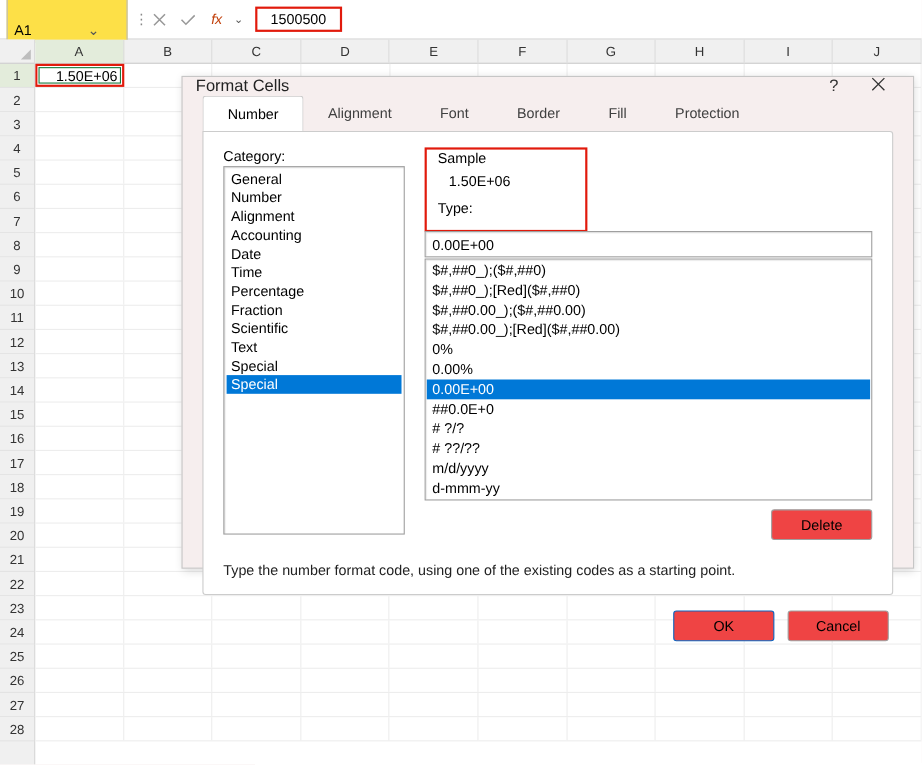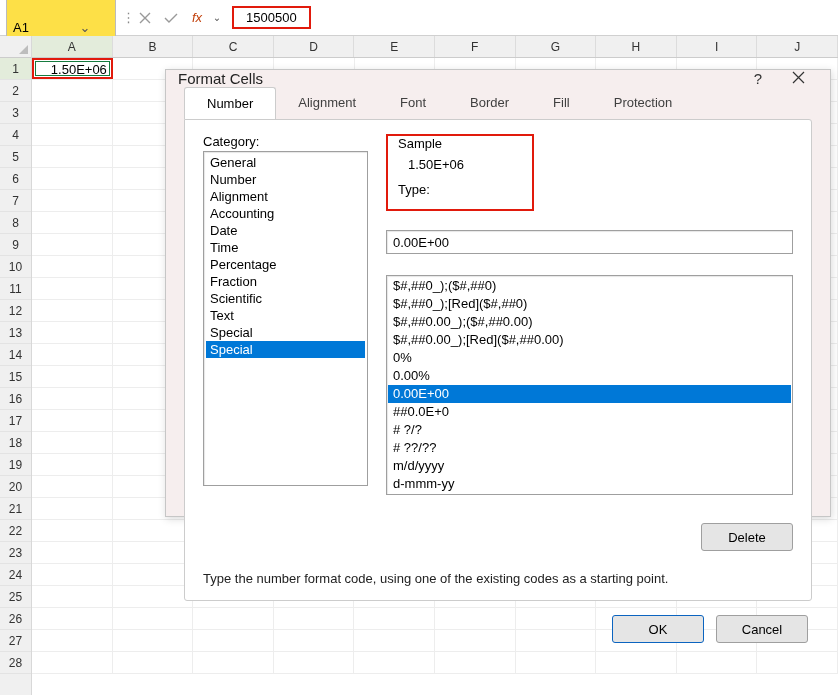--- a/index.html
+++ b/index.html
@@ -253,21 +253,20 @@
       white-space: nowrap;
     }
     .cat-item.sel {
       background: #0078d7;
       color: #fff;
     }
     .right-col {
       flex: 1;
       display: flex;
       flex-direction: column;
-      gap: 20px;
     }
     .sample-type-box{
       border: 2.5px solid #e11a0c;
       padding: 0 8px 8px 8px;
       width: 148px;
     }
     .sample-lbl { font-size: 13px; margin-top:0; padding-left:2px;}
     .sample-val {
       padding: 6px 4px 10px 12px;
       font-size: 13px;
@@ -305,21 +304,21 @@
     }
     .delete-row{
       display:flex;
       justify-content:flex-end;
       margin-top:8px;
     }
     .btn {
       min-width: 92px;
       height: 28px;
       border: 1px solid #9f9f9f;
-      background: #e5e5e5;
+      background: #ef4444;
       border-radius: 3px;
       font-size: 13px;
       cursor: pointer;
       display:flex;
       align-items:center;
       justify-content:center;
       padding:0 14px;
     }
     .btn.primary {
       border: 1.5px solid #0b64c0;

